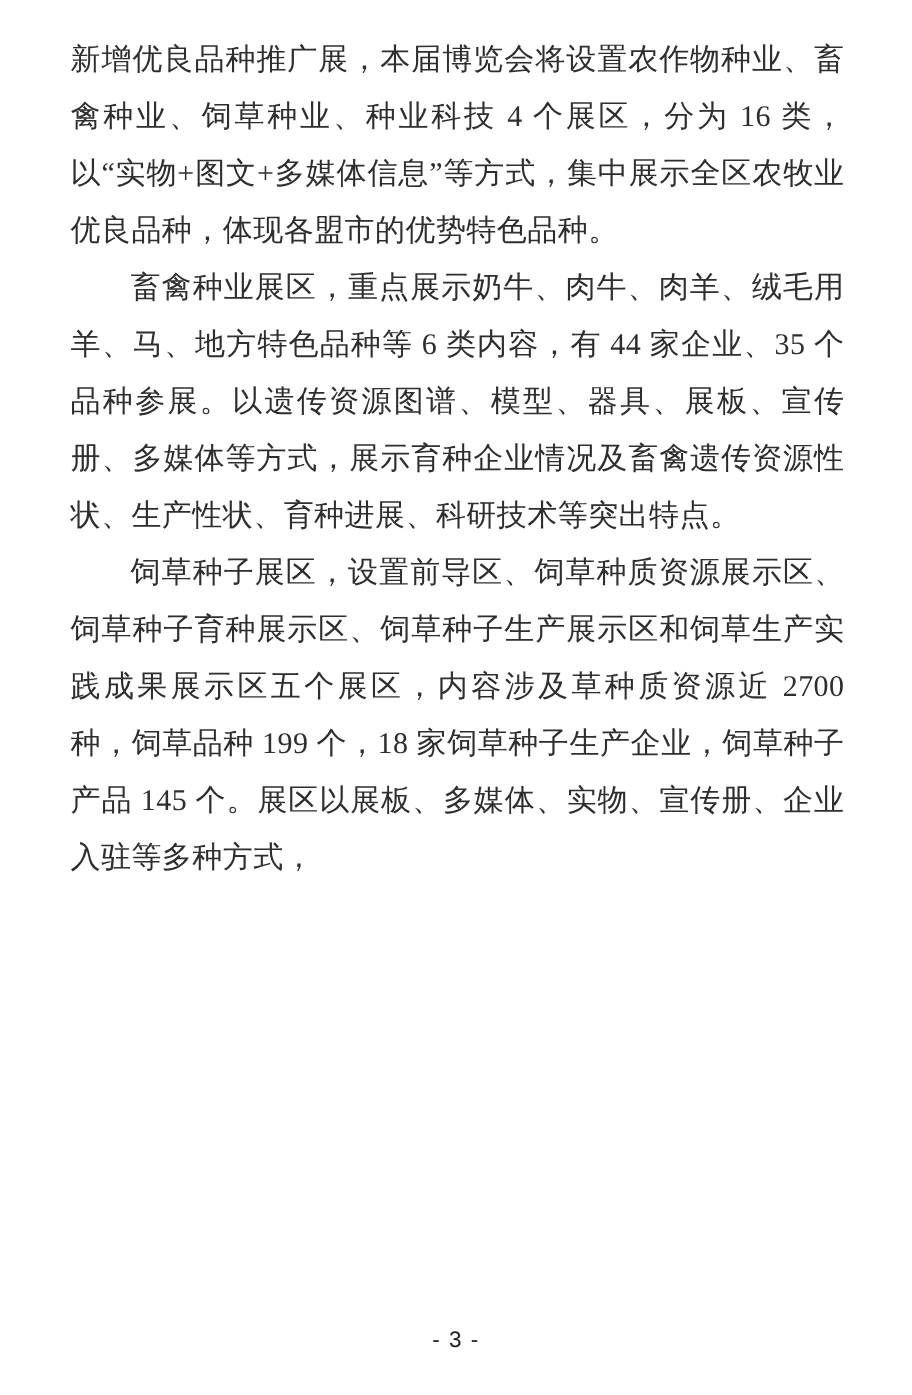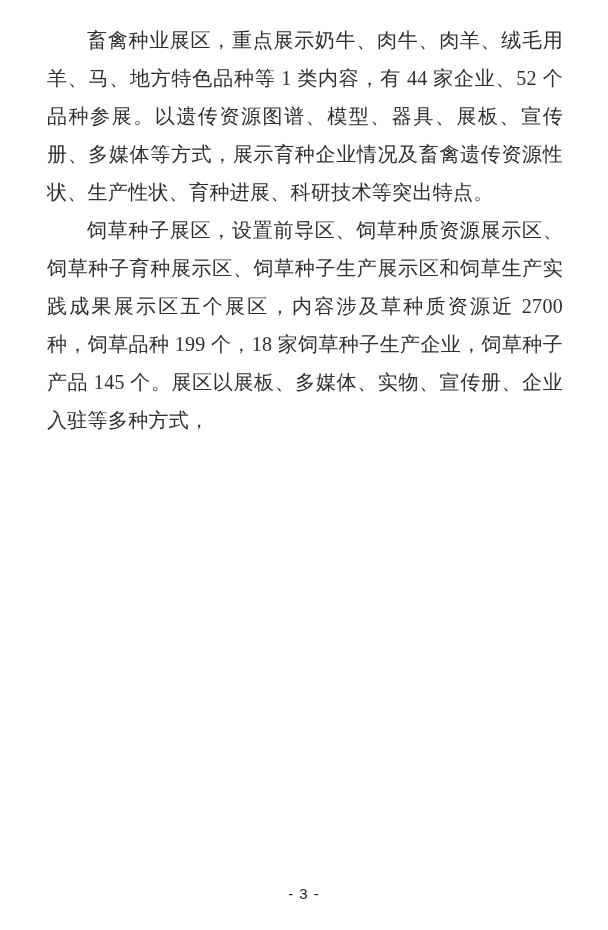--- a/index.html
+++ b/index.html
@@ -46,17 +46,18 @@
       color: #1c1c1c;
       letter-spacing: 1px;
       font-family: "Liberation Sans", "DejaVu Sans", sans-serif;
     }
   </style>
 </head>
 <body>
 
 <div class="page">
   <div class="doc-body">
-    <p class="para">畜禽种业展区，重点展示奶牛、肉牛、肉羊、绒毛用羊、马、地方特色品种等 1 类内容，有 44 家企业、52 个品种参展。以遗传资源图谱、模型、器具、展板、宣传册、多媒体等方式，展示育种企业情况及畜禽遗传资源性状、生产性状、育种进展、科研技术等突出特点。</p>
+    <p class="para continuation">新增优良品种推广展，本届博览会将设置农作物种业、畜禽种业、饲草种业、种业科技 4 个展区，分为 16 类，以“实物+图文+多媒体信息”等方式，集中展示全区农牧业优良品种，体现各盟市的优势特色品种。</p>
+    <p class="para">畜禽种业展区，重点展示奶牛、肉牛、肉羊、绒毛用羊、马、地方特色品种等 6 类内容，有 44 家企业、35 个品种参展。以遗传资源图谱、模型、器具、展板、宣传册、多媒体等方式，展示育种企业情况及畜禽遗传资源性状、生产性状、育种进展、科研技术等突出特点。</p>
     <p class="para">饲草种子展区，设置前导区、饲草种质资源展示区、饲草种子育种展示区、饲草种子生产展示区和饲草生产实践成果展示区五个展区，内容涉及草种质资源近 2700 种，饲草品种 199 个，18 家饲草种子生产企业，饲草种子产品 145 个。展区以展板、多媒体、实物、宣传册、企业入驻等多种方式，</p>
   </div>
   <div class="page-footer">- 3 -</div>
 </div>
 
 </body></html>

